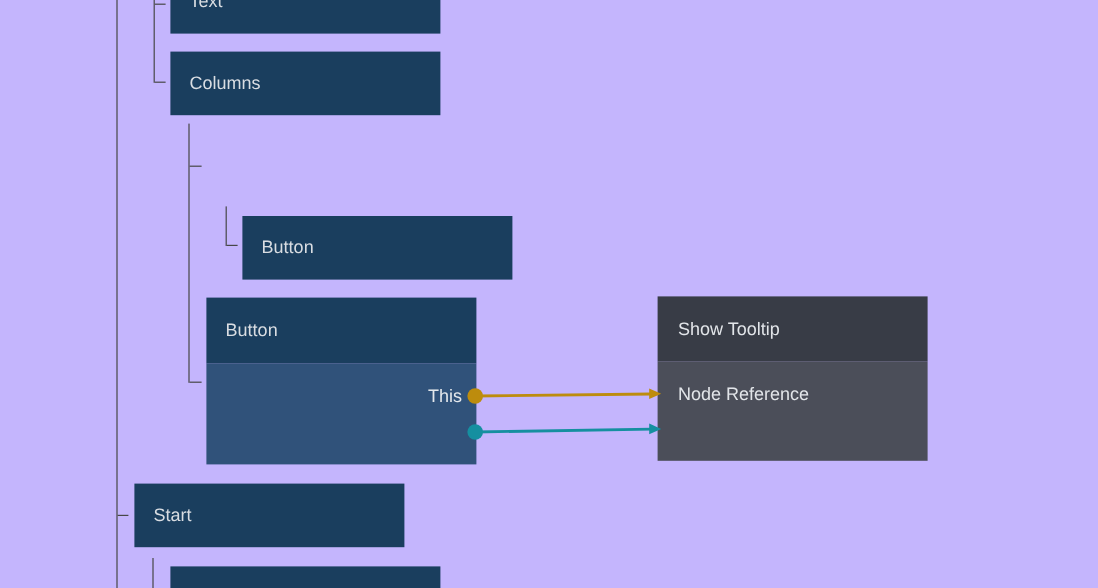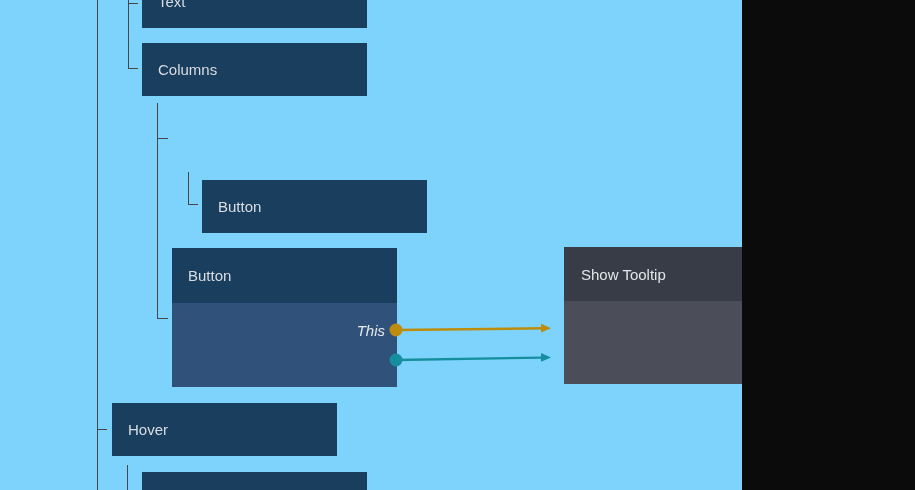--- a/index.html
+++ b/index.html
@@ -1,19 +1,19 @@
 <!DOCTYPE html>
 <html><head>
 <meta charset="utf-8">
 <style>
   html,body{margin:0;padding:0;background:#0b0b0b;}
   .stage{
     position:relative;
-    width:742px;height:490px;
-    background:#7dd3fc;
+    width:915px;height:490px;
+    background:#c4b5fd;
     overflow:hidden;
     font-family:"Liberation Sans","DejaVu Sans",sans-serif;
     font-size:15px;
     color:#dbdfe4;
   }
   .vline,.hline{position:absolute;background:#474747;}
   .vline{width:1px;}
   .hline{height:1px;}
   .node{
     position:absolute;width:225px;height:53px;
@@ -28,24 +28,24 @@
     height:55px;background:#1a3e5e;
     display:flex;align-items:center;
     padding:0 16px;box-sizing:border-box;
   }
   .node-body{
     background:#30527a;
     padding:12px 0 12px 0;height:84px;box-sizing:border-box;
   }
   .port-row{
     height:30px;display:flex;align-items:center;justify-content:flex-end;
-    padding-right:12px;color:#e4e8ec;font-style:italic;
+    padding-right:12px;color:#e4e8ec;
   }
   .action-panel{
-    position:absolute;left:564px;top:247px;width:225px;
+    position:absolute;left:548px;top:247px;width:225px;
   }
   .panel-header{
     height:54px;background:#383c46;
     display:flex;align-items:center;
     padding:0 17px;box-sizing:border-box;color:#e2e5e9;
   }
   .panel-body{
     background:#4b4e59;height:83px;box-sizing:border-box;
     padding-top:13px;
   }
@@ -90,32 +90,35 @@
       <span class="node-label">Button</span>
     </div>
     <div class="node-body">
       <div class="port-row">
         <span>This</span>
       </div>
     </div>
   </div>
 
   <div class="node" style="left:112px;top:403px">
-    <span class="node-label">Hover</span>
+    <span class="node-label">Start</span>
   </div>
 
   <div class="node" style="left:142px;top:472px">
     <span class="node-label"></span>
   </div>
 
   <div class="action-panel">
     <div class="panel-header">
       <span>Show Tooltip</span>
     </div>
     <div class="panel-body">
+      <div class="panel-row">
+        <span>Node Reference</span>
+      </div>
     </div>
   </div>
 
   <svg class="wires" viewBox="0 0 172 46">
     <g>
       <line x1="8" y1="8" x2="155" y2="6.3" stroke-width="2.4" stroke="#bd8c0d"></line>
       <polygon points="153,1.8 163,6.2 153,10.6" fill="#bd8c0d"></polygon>
       <circle cx="8" cy="8" r="6.5" fill="#bd8c0d"></circle>
     </g>
     <g>

